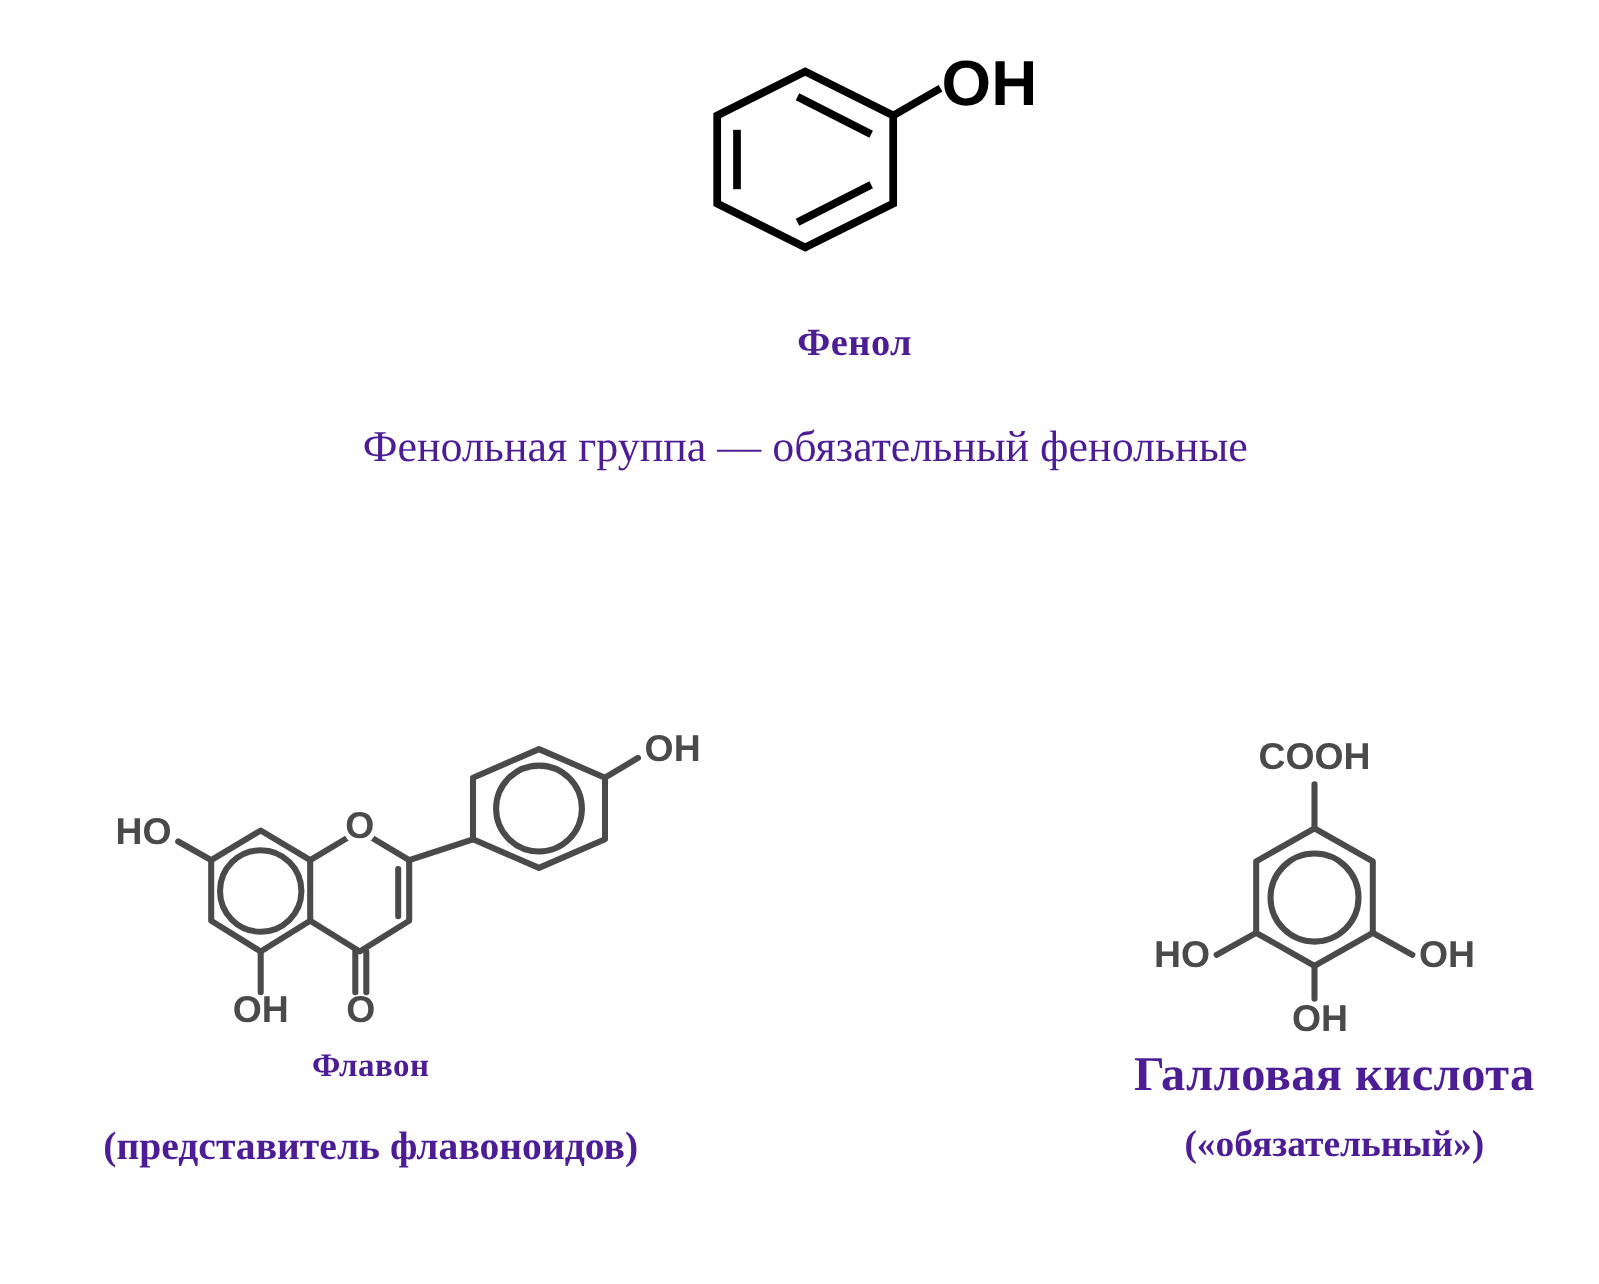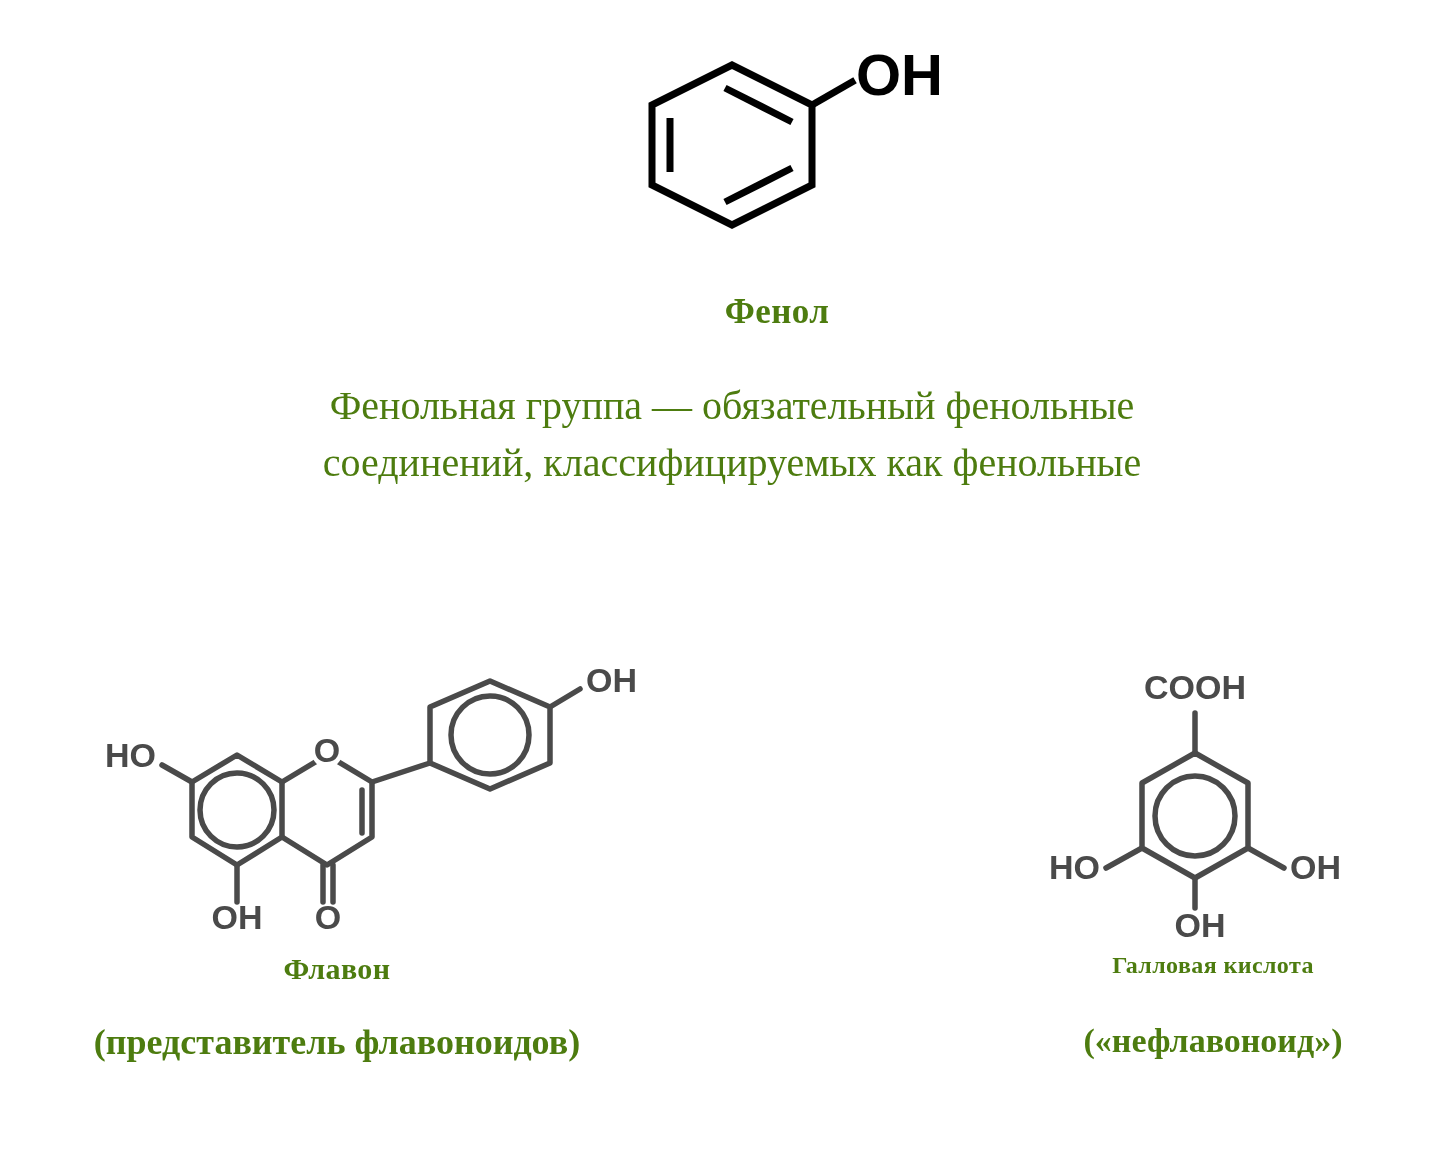--- a/index.html
+++ b/index.html
@@ -36,21 +36,21 @@
 
   #phenol-structure { left: 600px; top: 10px; width: 420px; height: 250px; }
   #flavone-structure { left: 90px; top: 625px; width: 580px; height: 320px; }
   #gallic-structure { left: 1020px; top: 658px; width: 360px; height: 300px; }
 
   
   .label {
     position: absolute;
     text-align: center;
     line-height: 1.12;
-    color: #4d7c0f;
+    color: #4c1d95;
   }
 
   .name-label {
     font-weight: bold;
     font-size: 35px;
     letter-spacing: 0.4px;
   }
 
   #phenol-name {
     left: 527px; top: 292px;
@@ -73,21 +73,21 @@
   #flavone-sub {
     left: 27px; top: 1022px;
     width: 620px;
     font-size: 36px;
     font-weight: bold;
   }
 
   #gallic-name {
     left: 1013px; top: 952px;
     width: 400px;
-    font-size: 24px;
+    font-size: 44px;
   }
   #gallic-sub {
     left: 1013px; top: 1022px;
     width: 400px;
     font-size: 34px;
     font-weight: bold;
   }
 
   
   .atom {
@@ -117,21 +117,20 @@
         <line x1="212" y1="95" x2="252" y2="72"></line>
       </g>
       <text class="atom atom-dark" x="256" y="70" font-size="58" text-anchor="start" dominant-baseline="middle">OH</text>
     </svg>
   </div>
 
   <div class="label name-label" id="phenol-name">Фенол</div>
 
   <div class="label" id="description-text">
     <div>Фенольная группа — обязательный фенольные</div>
-    <div>соединений, классифицируемых как фенольные</div>
   </div>
 
   <div class="struct" id="flavone-structure">
     <svg width="580" height="320" viewBox="0 0 580 320">
       <g fill="none" stroke="#4a4a4a" stroke-width="5.5" stroke-linecap="round" stroke-linejoin="round">
 
         <polygon points="102,157 147,130 192,157 192,212 147,240 102,212"></polygon>
         <circle cx="147" cy="185" r="37"></circle>
 
         <polyline points="192,157 237,130 282,157 282,212 237,240 192,212"></polyline>
@@ -191,15 +190,15 @@
 
       <text class="atom atom-gray" x="80" y="212" font-size="34" text-anchor="end" dominant-baseline="middle">HO</text>
 
       <text class="atom atom-gray" x="270" y="212" font-size="34" text-anchor="start" dominant-baseline="middle">OH</text>
 
       <text class="atom atom-gray" x="180" y="270" font-size="34" text-anchor="middle" dominant-baseline="middle">OH</text>
     </svg>
   </div>
 
   <div class="label name-label" id="gallic-name">Галловая кислота</div>
-  <div class="label" id="gallic-sub">(«нефлавоноид»)</div>
+  <div class="label" id="gallic-sub">(«обязательный»)</div>
 
 </div>
 
 </body></html>

